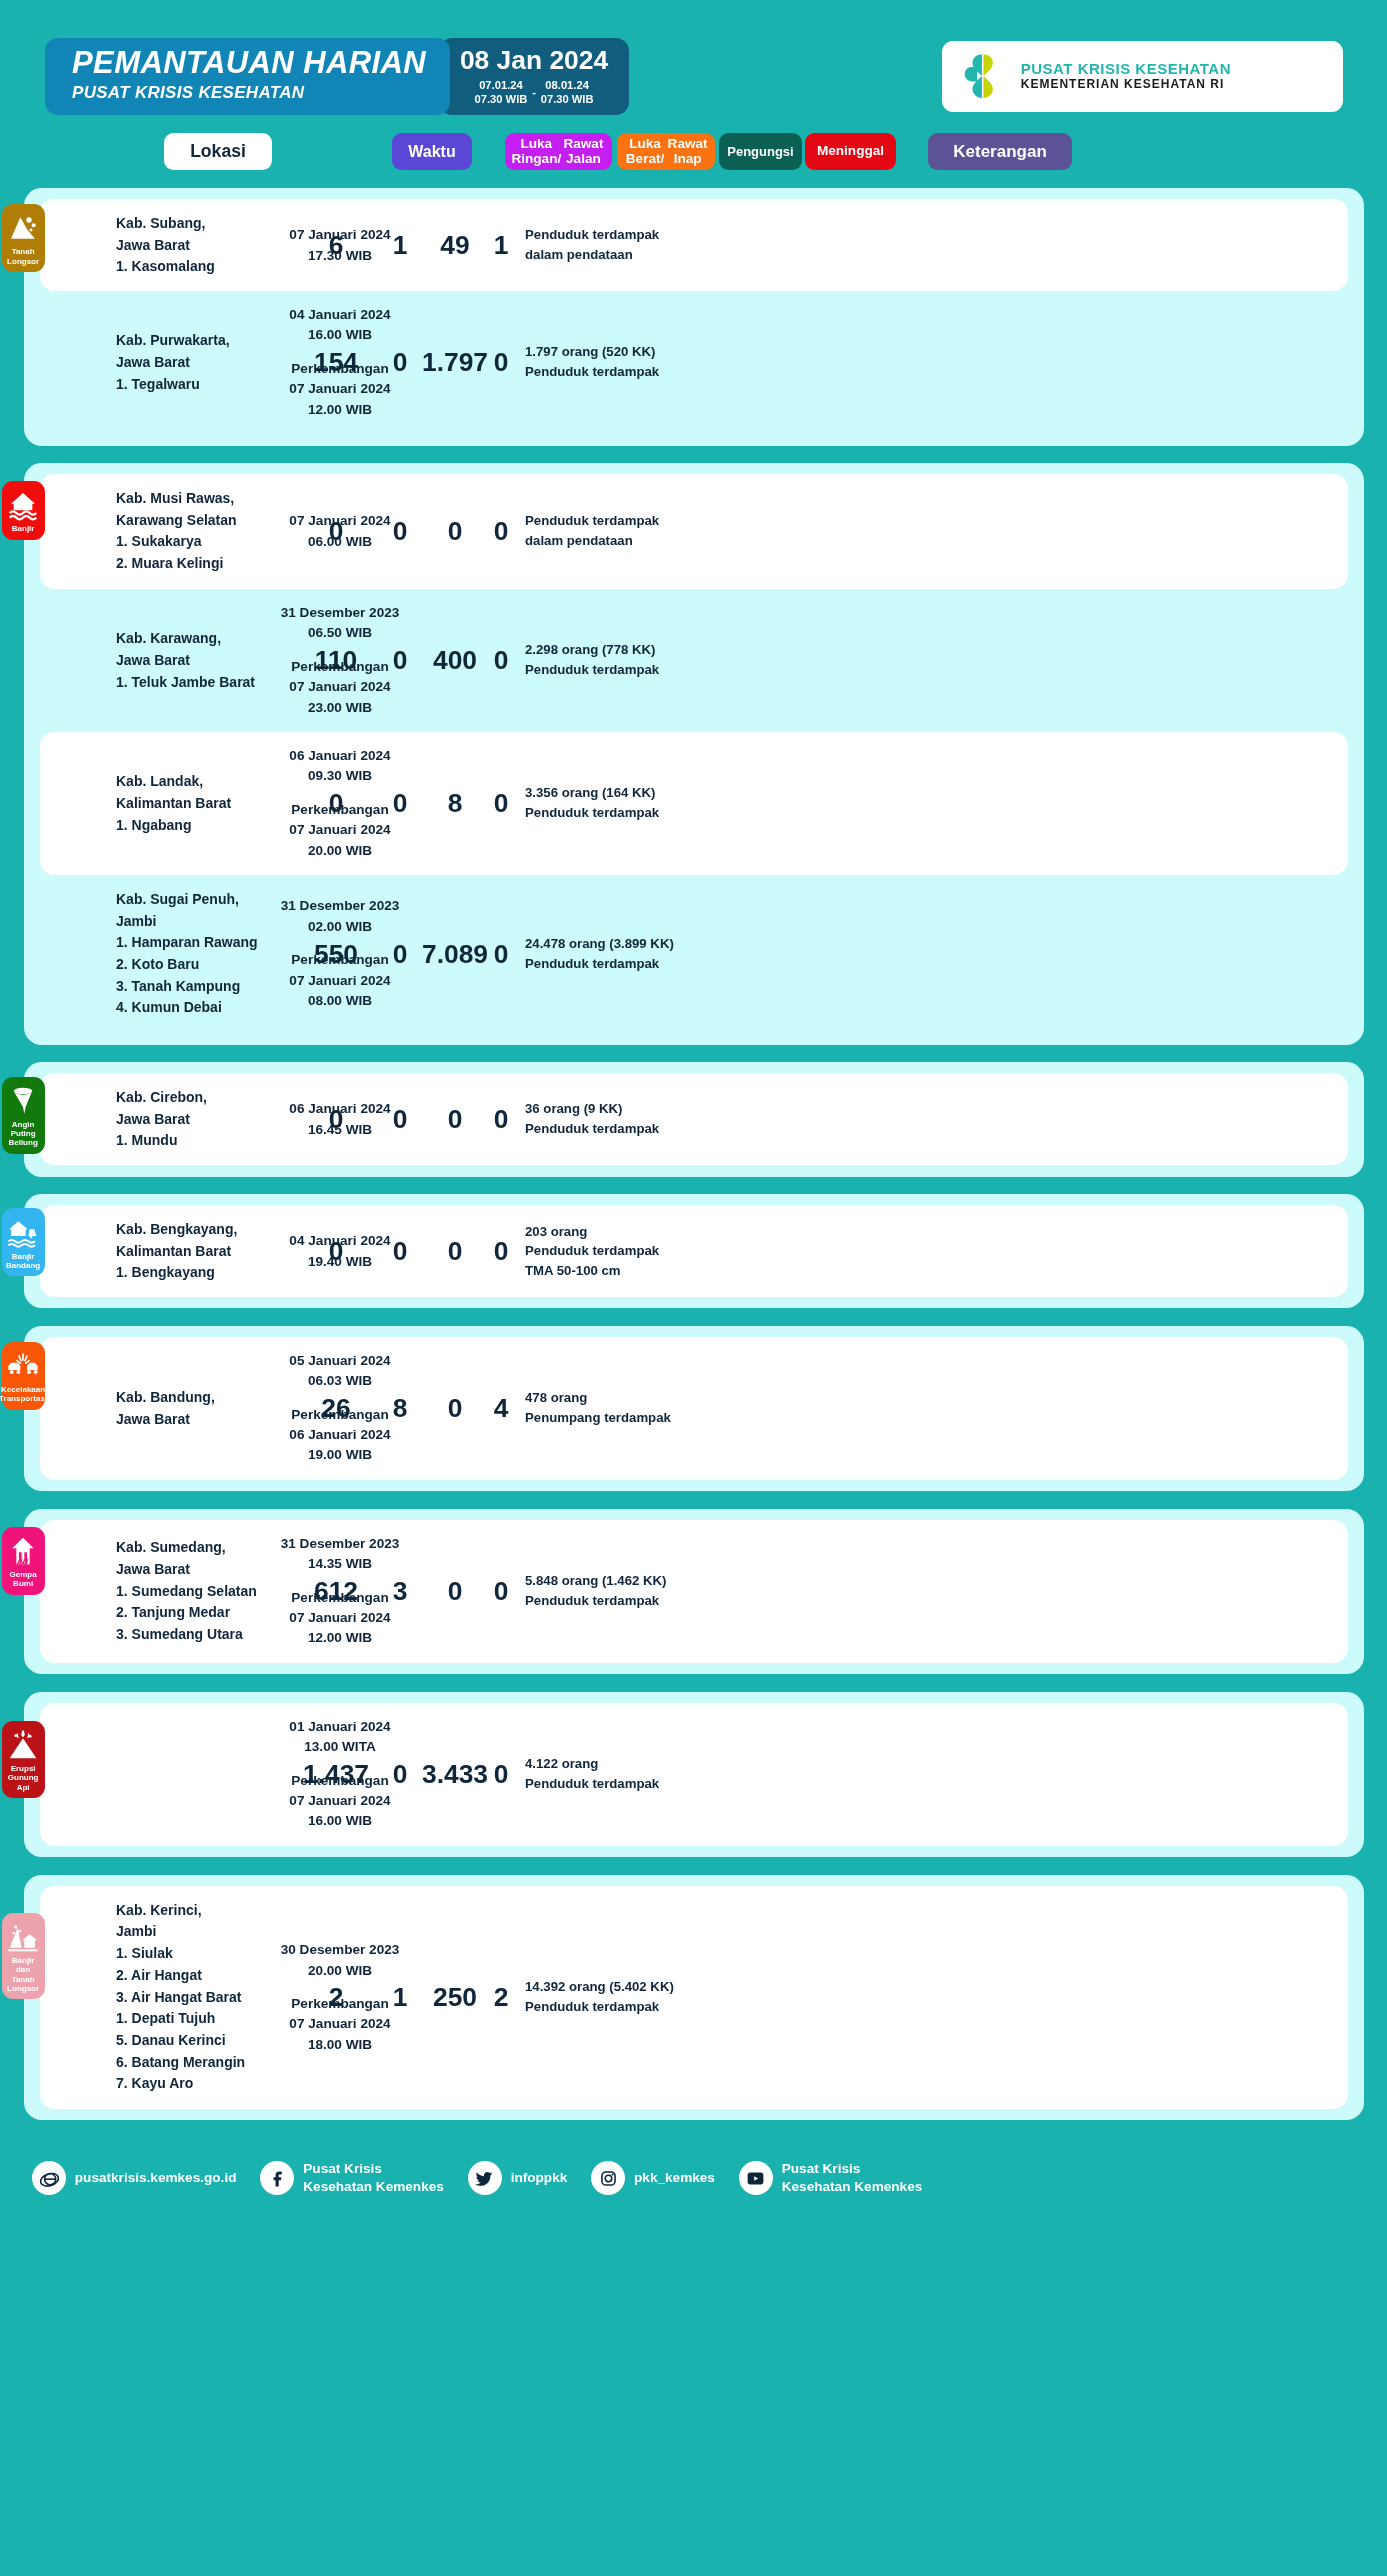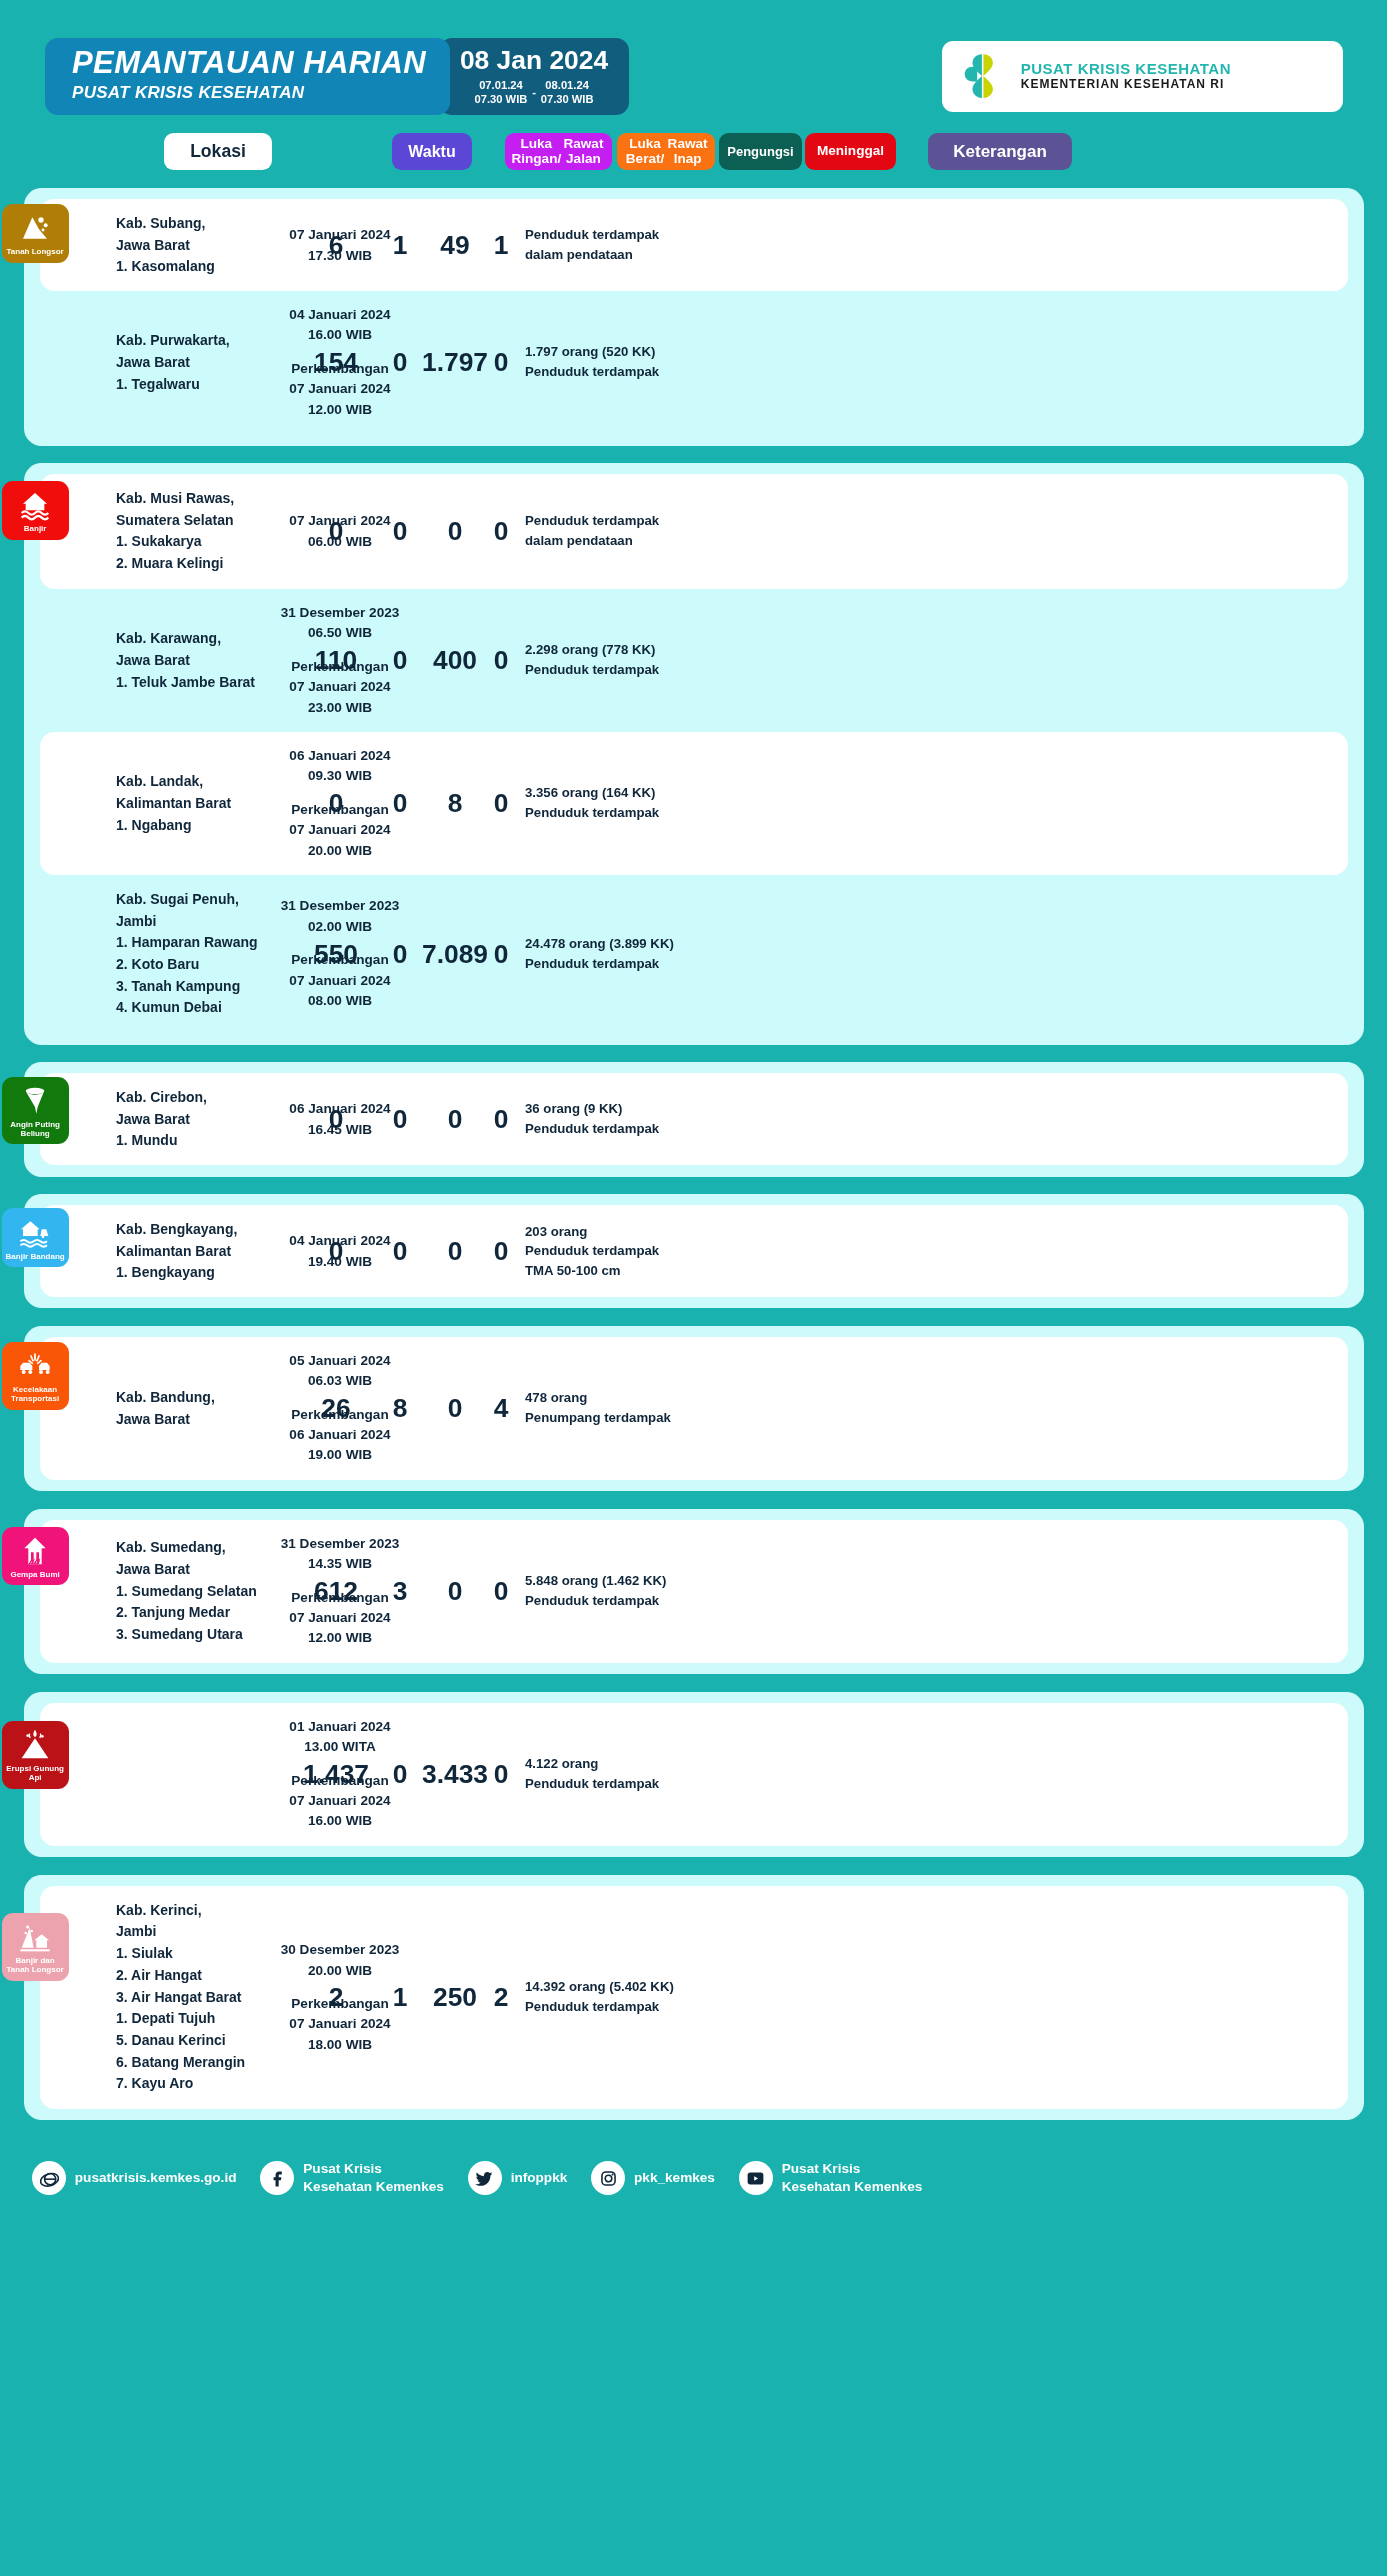--- a/index.html
+++ b/index.html
@@ -176,21 +176,21 @@
     color: #10263a;
     font-size: 13.2px;
     font-weight: bold;
     line-height: 1.5;
   }
 
   
   .badge {
     position: absolute;
     left: -22.4px;
-    width: 67px;
+    width: 43px;
     border-radius: 11.2px;
     display: flex;
     flex-direction: column;
     align-items: center;
     justify-content: center;
     padding: 8px 3.2px 6.4px 3.2px;
     z-index: 5;
   }
   .badge svg { width: 32px; height: 32px; display: block; }
   .badge-label {
@@ -346,21 +346,21 @@
         <svg viewBox="0 0 48 48">
           <path d="M24 6 L42 22 H38 V32 H10 V22 H6 Z" fill="#fff"></path>
           <path d="M4 36q5-5 10 0t10 0 10 0 10 0" stroke="#fff" stroke-width="3.4" fill="none"></path>
           <path d="M4 43q5-5 10 0t10 0 10 0 10 0" stroke="#fff" stroke-width="3.4" fill="none"></path>
         </svg>
         <div class="badge-label">Banjir</div>
       </div>
       <div class="row white" style="height: 115px;">
         <div class="cell loc" style="top: 13.6px;">
           <div>Kab. Musi Rawas,</div>
-          <div>Sumatera Selatan</div>
+          <div>Karawang Selatan</div>
           <div>1. Sukakarya</div>
           <div>2. Muara Kelingi</div>
         </div>
         <div class="cell waktu" style="top: 37px;">
           <div>07 Januari 2024</div>
           <div>06.00 WIB</div>
         </div>
         <div class="cell num n1" style="top: 42px;">0</div>
         <div class="cell num n2" style="top: 42px;">0</div>
         <div class="cell num n3" style="top: 42px;">0</div>

